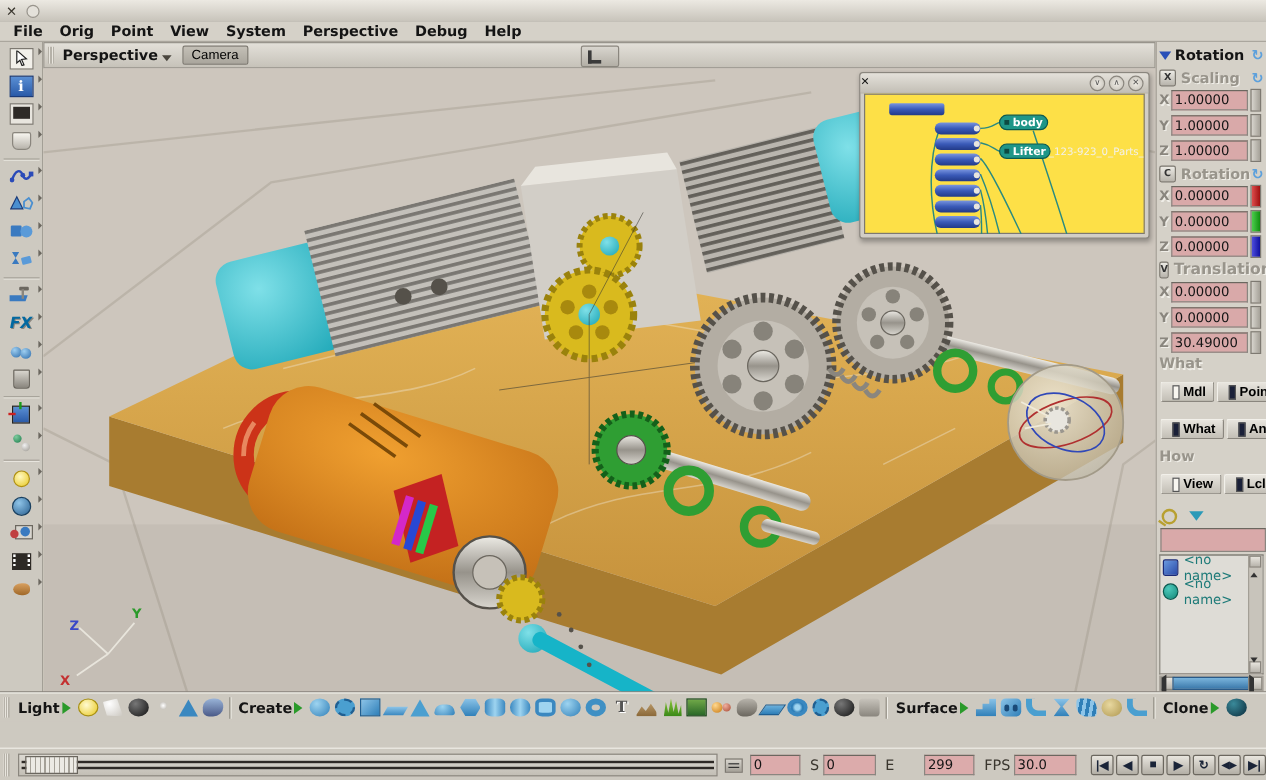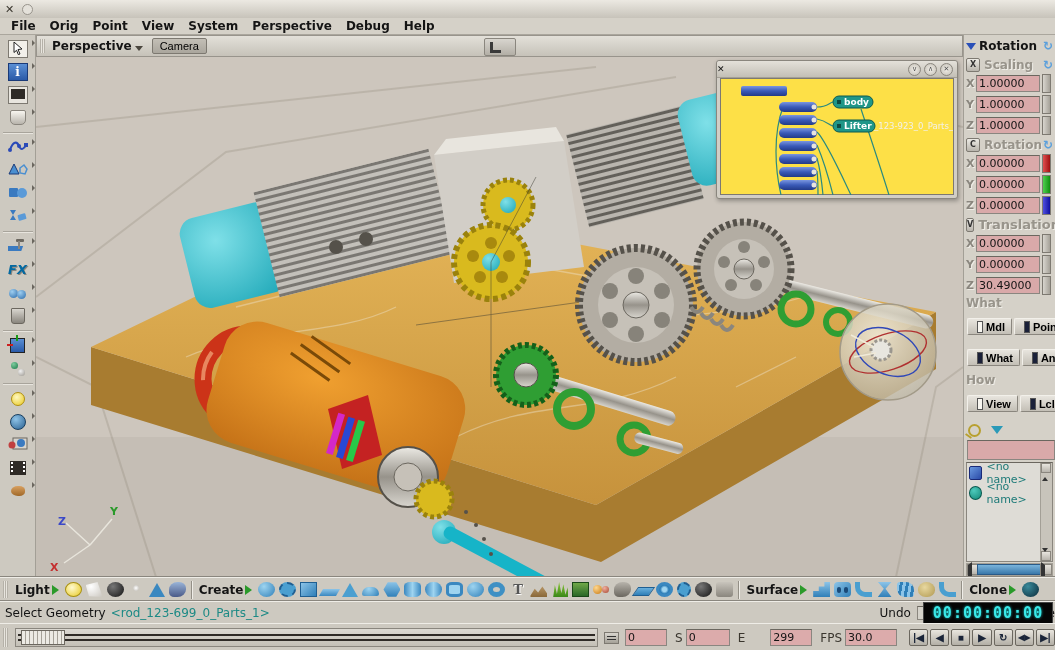--- a/index.html
+++ b/index.html
@@ -710,28 +710,20 @@
     <span class="bic s-lathe"></span>
     <span class="bic s-shell"></span>
     <span class="bic s-head"></span>
     <span class="bic s-elbow"></span>
     <span class="sep-v"></span>
     <span class="sect-lbl">Clone</span>
     <span class="play-tri"></span>
     <span class="bic s-clone"></span>
   </div>
 
-  <div class="statusbar">
-    <span style="margin-left:5px">Select Geometry</span>
-    <span class="sel">&lt;rod_123-699_0_Parts_1&gt;</span>
-    <span style="margin-left:auto;margin-right:0;padding-left:310px">Undo</span>
-    <span class="undo-field"></span>
-    <span style="margin-left:12px">Time code</span>
-    <span class="lcd">00:00:00:00</span>
-  </div>
 
   <div class="controlbar">
     <div class="grip"></div>
     <div class="tslider">
       <div class="gro"></div>
         <div class="gro2"></div>
       <div class="tthumb"></div>
     </div>
     <span class="mini-eq"></span>
     <input class="pfield" style="width: 36px; margin-left: 6px;" value="0">

